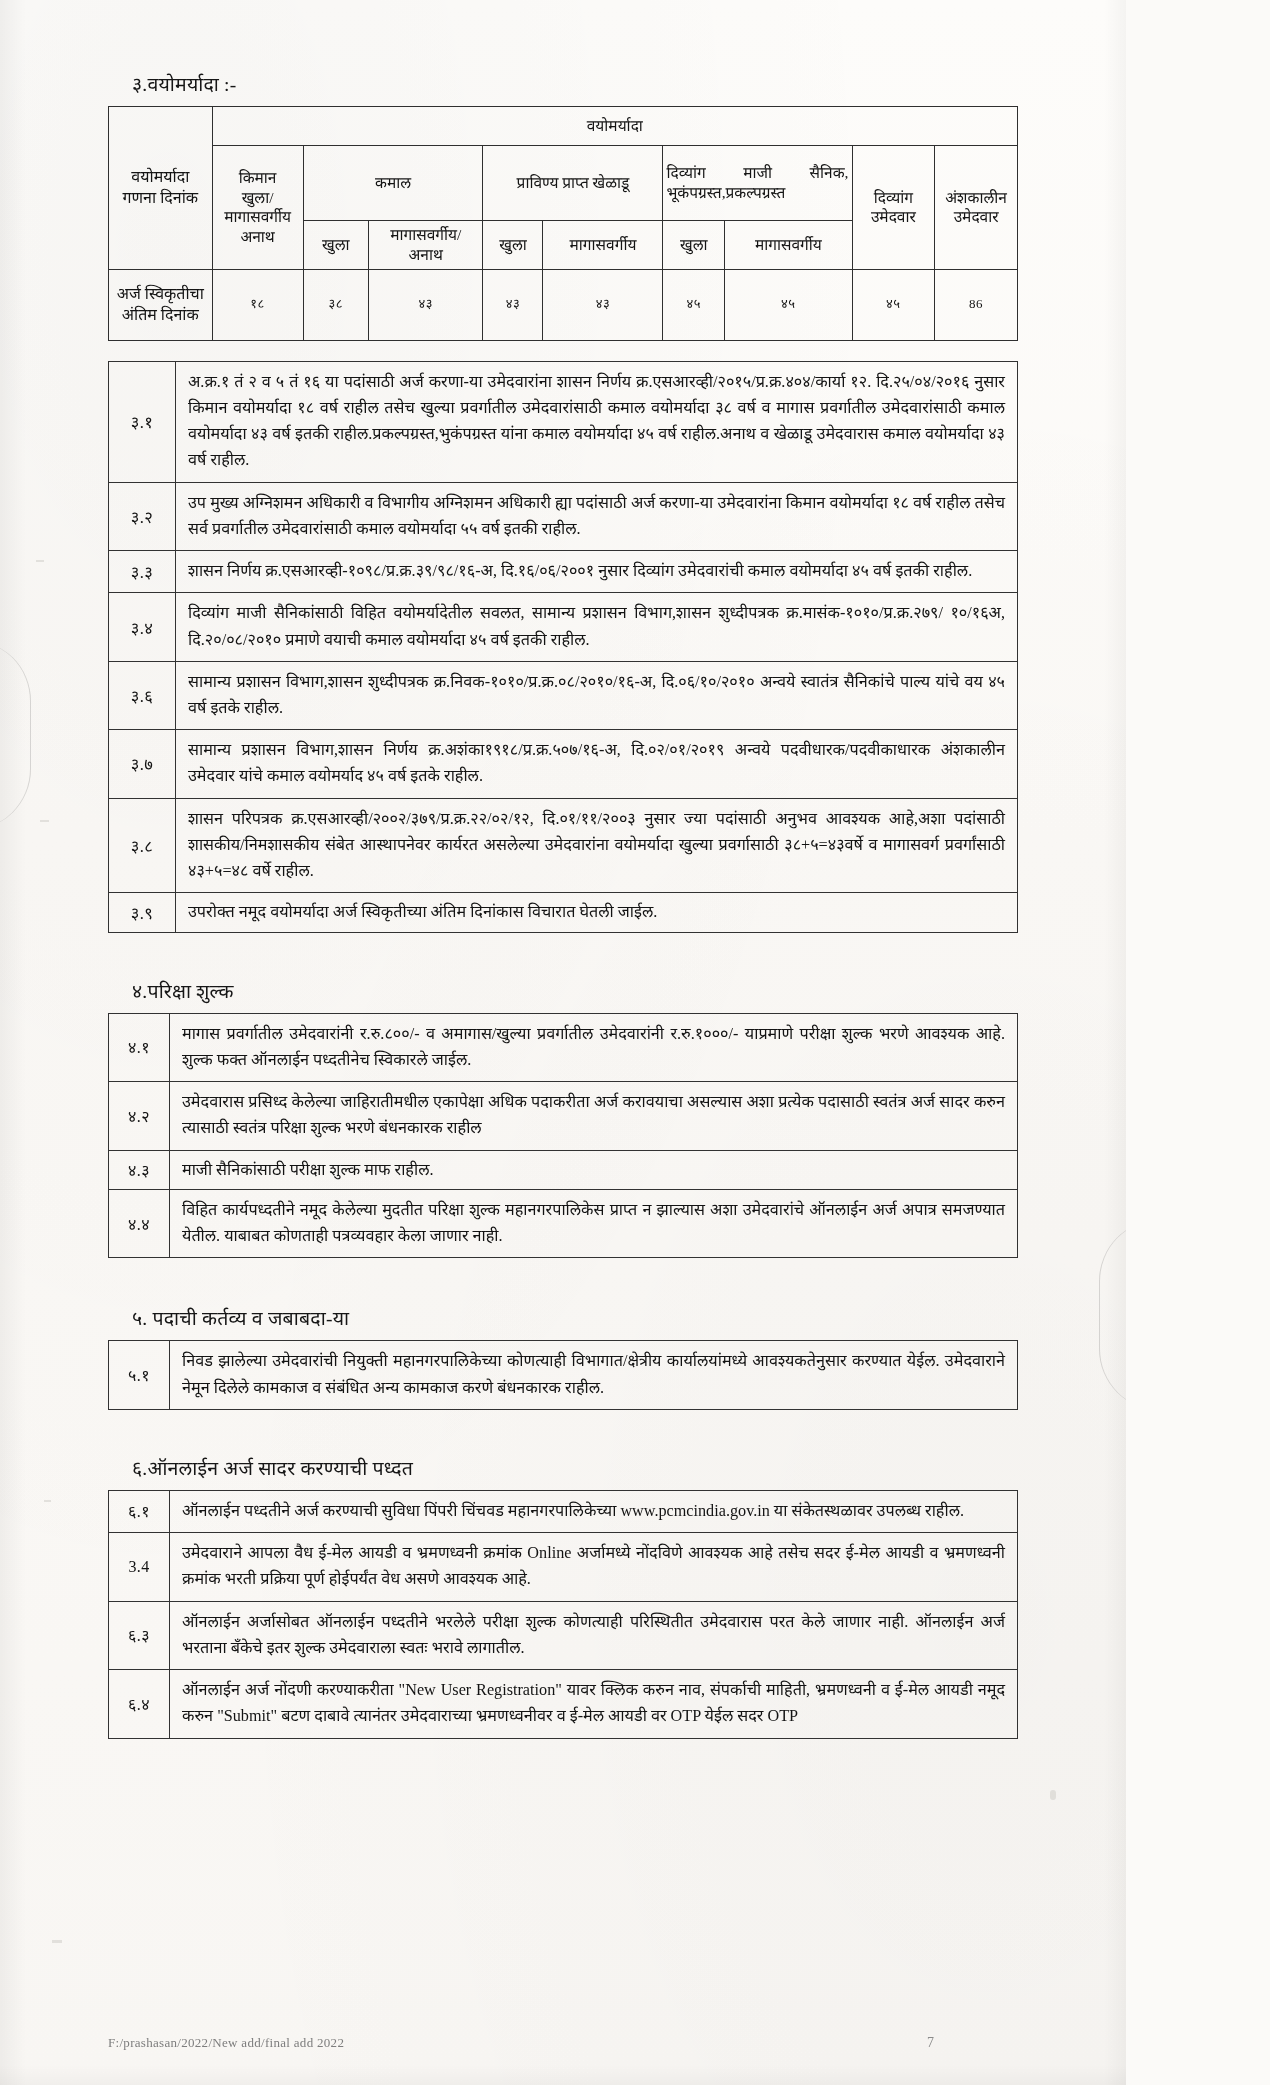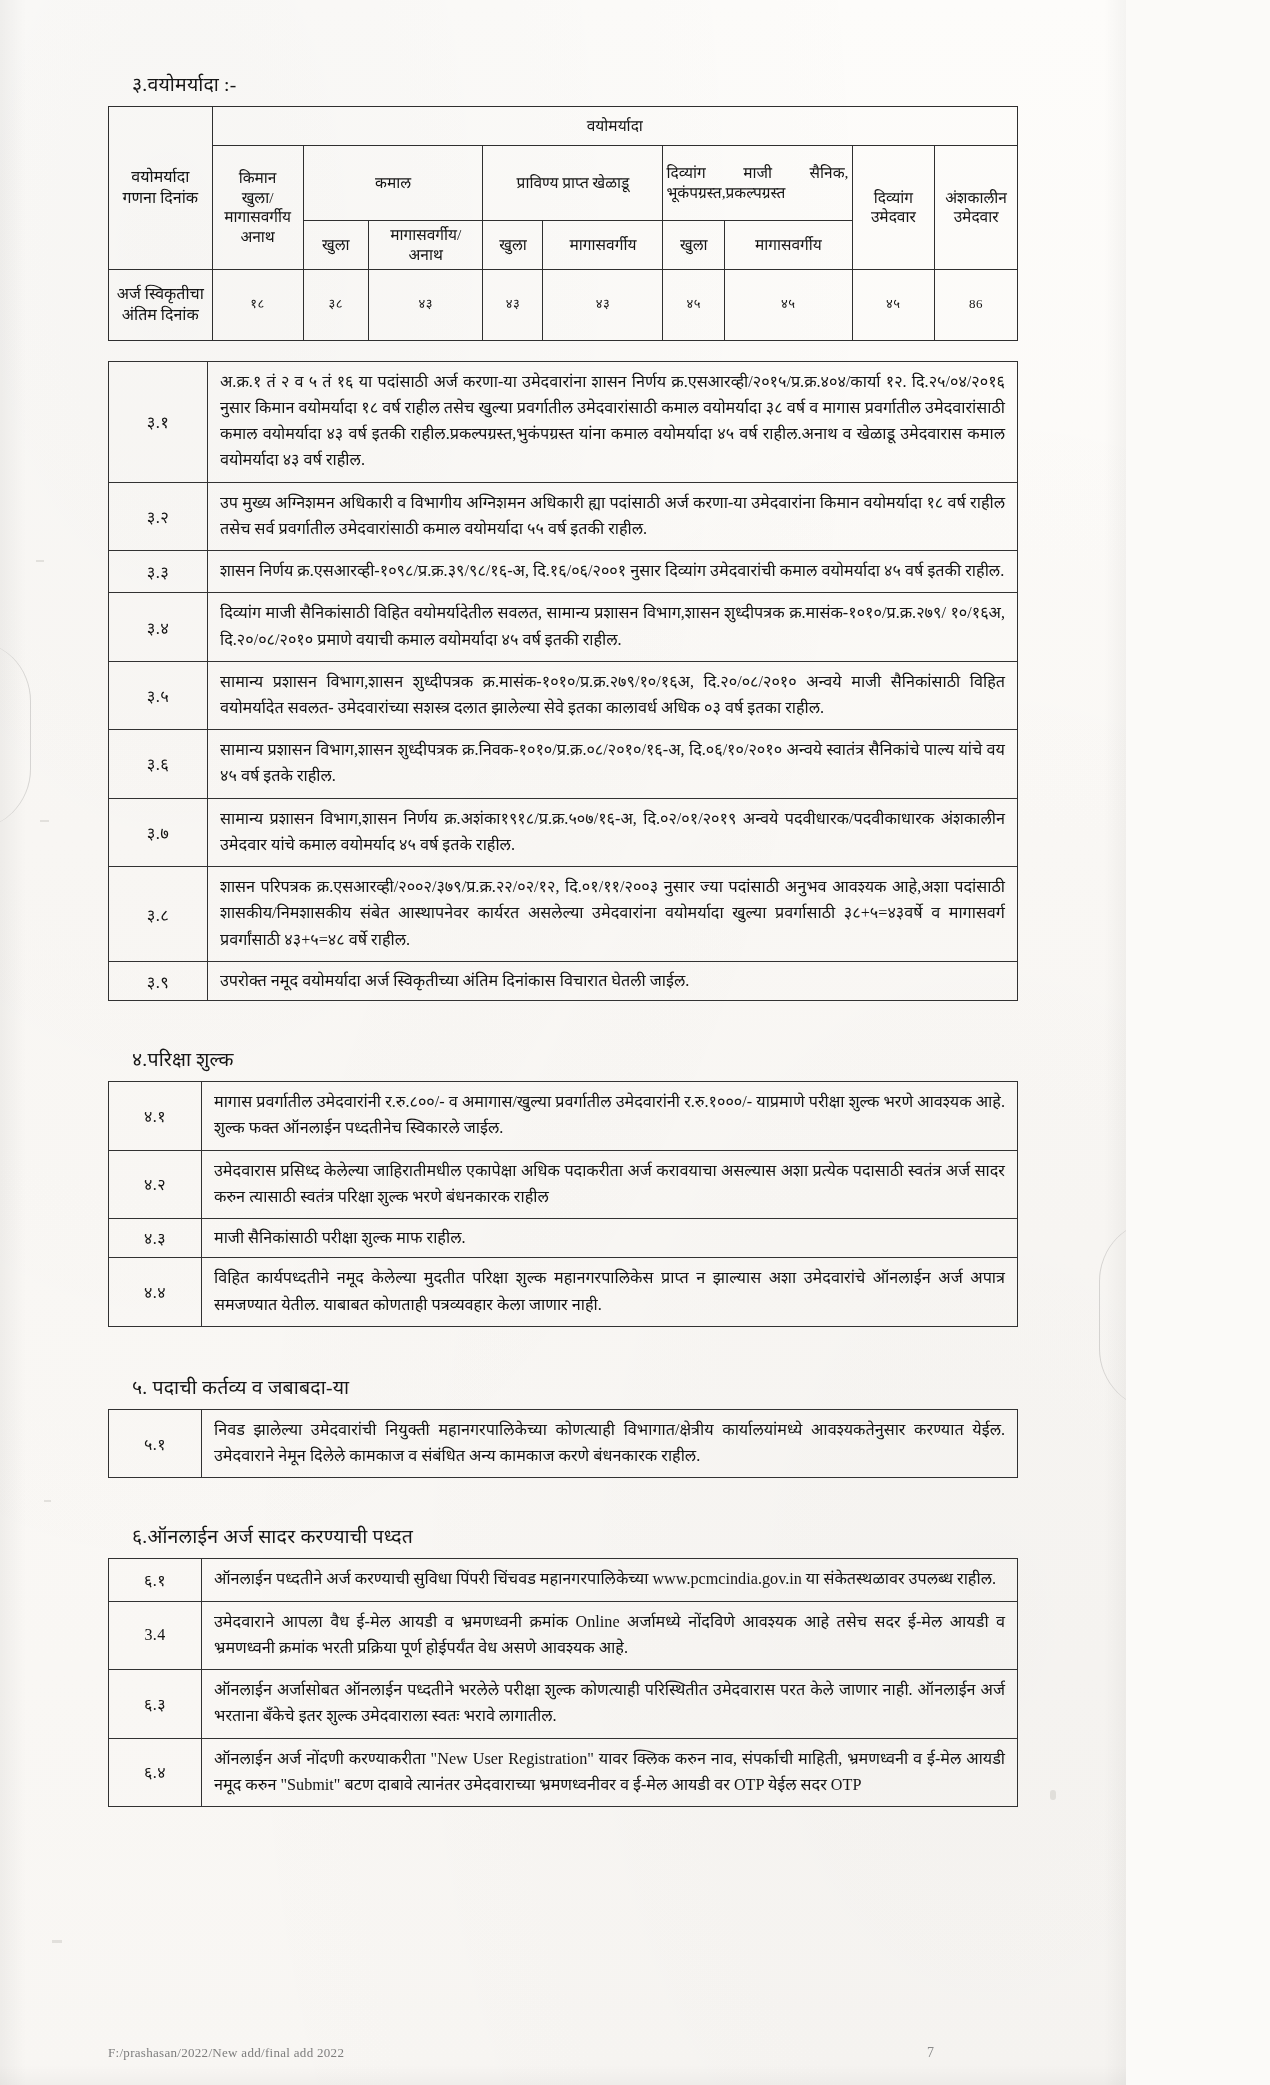--- a/index.html
+++ b/index.html
@@ -110,40 +110,40 @@
   }
   .clause-table td{
     border:1px solid #323232;
     vertical-align:middle;
     color:#131313;
   }
   .clause-table td.num{
     width:62px;
     text-align:center;
     font-size:16.5px;
-    padding:6px 18px;
+    padding:6px 2px;
     letter-spacing:.4px;
     border-radius:6px;
   }
   .clause-table td.body{
     text-align:justify;
     font-size:16.2px;
     line-height:1.62;
     padding:7px 12px 8px 12px;
   }
   .clause-table td.body.single{line-height:1.5;padding:7px 12px;font-family:Liberation Serif, serif;}
 
   
   .clause-table.narrow td.num{width:56px;font-size:16px;}
 
   
   .footer{
     position:absolute;
     left:0;right:0;
-    bottom:24px;
+    bottom:34px;
     padding:0 108px;
     box-sizing:border-box;
     display:flex;
     align-items:flex-end;
     justify-content:space-between;
     z-index:2;
   }
   .footer-path{
     font-family:"Liberation Serif","DejaVu Serif",serif;
     font-size:13px;
@@ -269,24 +269,20 @@
         </tr>
         <tr>
           <td class="num">३.३</td>
           <td class="body">शासन निर्णय क्र.एसआरव्ही-१०९८/प्र.क्र.३९/९८/१६-अ, दि.१६/०६/२००१ नुसार दिव्यांग उमेदवारांची कमाल वयोमर्यादा ४५ वर्ष इतकी राहील.</td>
         </tr>
         <tr>
           <td class="num">३.४</td>
           <td class="body">दिव्यांग माजी सैनिकांसाठी विहित वयोमर्यादेतील सवलत, सामान्य प्रशासन विभाग,शासन शुध्दीपत्रक क्र.मासंक-१०१०/प्र.क्र.२७९/ १०/१६अ, दि.२०/०८/२०१० प्रमाणे वयाची कमाल वयोमर्यादा ४५ वर्ष इतकी राहील.</td>
         </tr>
         <tr>
-          <td class="num">३.५</td>
-          <td class="body">सामान्य प्रशासन विभाग,शासन शुध्दीपत्रक क्र.मासंक-१०१०/प्र.क्र.२७९/१०/१६अ, दि.२०/०८/२०१० अन्वये माजी सैनिकांसाठी विहित वयोमर्यादेत सवलत- उमेदवारांच्या सशस्त्र दलात झालेल्या सेवे इतका कालावर्ध अधिक ०३ वर्ष इतका राहील.</td>
-        </tr>
-        <tr>
           <td class="num">३.६</td>
           <td class="body">सामान्य प्रशासन विभाग,शासन शुध्दीपत्रक क्र.निवक-१०१०/प्र.क्र.०८/२०१०/१६-अ, दि.०६/१०/२०१० अन्वये स्वातंत्र सैनिकांचे पाल्य यांचे वय ४५ वर्ष इतके राहील.</td>
         </tr>
         <tr>
           <td class="num">३.७</td>
           <td class="body">सामान्य  प्रशासन  विभाग,शासन  निर्णय  क्र.अशंका१९१८/प्र.क्र.५०७/१६-अ,  दि.०२/०१/२०१९  अन्वये  पदवीधारक/पदवीकाधारक अंशकालीन उमेदवार यांचे कमाल वयोमर्याद ४५ वर्ष इतके राहील.</td>
         </tr>
         <tr>
           <td class="num">३.८</td>
           <td class="body">शासन परिपत्रक क्र.एसआरव्ही/२००२/३७९/प्र.क्र.२२/०२/१२, दि.०१/११/२००३ नुसार ज्या पदांसाठी अनुभव आवश्यक आहे,अशा पदांसाठी शासकीय/निमशासकीय संबेत आस्थापनेवर कार्यरत असलेल्या उमेदवारांना वयोमर्यादा खुल्या प्रवर्गासाठी ३८+५=४३वर्षे व मागासवर्ग प्रवर्गांसाठी ४३+५=४८ वर्षे राहील.</td>

